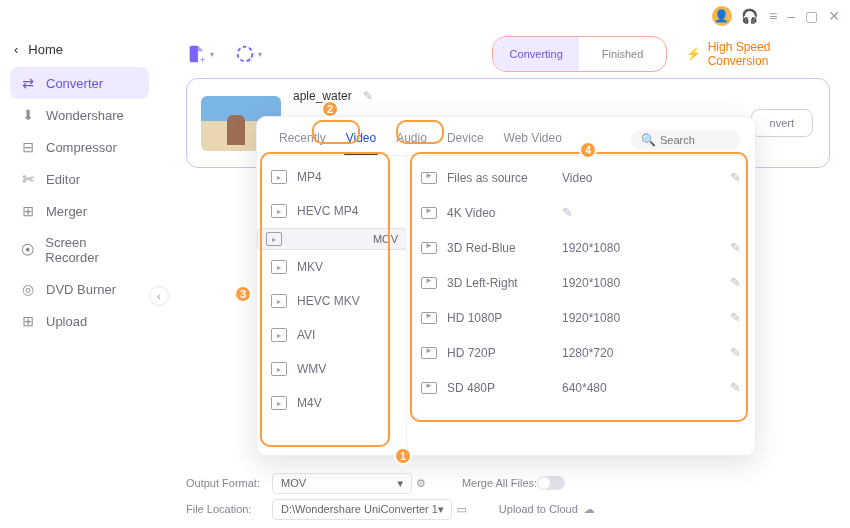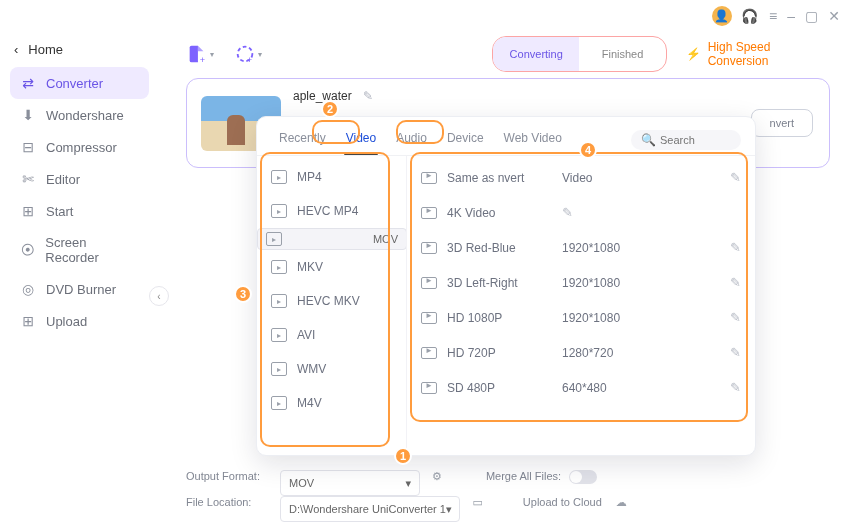--- a/index.html
+++ b/index.html
@@ -55,21 +55,21 @@
   .res .ric { width:16px;height:12px;border:1.2px solid #9aa0aa;border-radius:2px;margin-right:10px;position:relative; }
   .res .ric::after{content:"►";position:absolute;left:3px;top:-2px;font-size:8px;color:#9aa0aa;}
   .res .rn { width:115px; }
   .res .rv { flex:1; }
   .res .ed { color:#b7bbc5; font-size:13px; }
 
   .badge { position:absolute; width:18px; height:18px; border-radius:50%; background:#ff9c3e; color:#fff; font-size:11px; font-weight:600; display:flex; align-items:center; justify-content:center; border:2px solid #fff; z-index:10; }
   .ring { position:absolute; border:2px solid #ff9c3e; border-radius:10px; pointer-events:none; z-index:6; }
 
   .footer { margin-top:auto; padding:4px 0 0 0; font-size:11px; color:#828793; }
-  .frow { display:flex; gap:8px; height:26px; }
+  .frow { display:flex; align-items:center; height:26px; }
   .sel { border:1px solid #e2e3ea; border-radius:4px; padding:3px 8px; min-width:150px; font-size:11px; color:#666; display:flex; align-items:center; justify-content:space-between; background:#fff; }
   .startall { margin-left:auto; background:#8d74ff; color:#fff; border:none; padding:10px 28px; border-radius:22px; font-size:14px; cursor:pointer; }
   .switch { width:28px; height:14px; border-radius:8px; background:#e1e2e9; position:relative; }
   .switch::after{content:"";position:absolute;left:1px;top:1px;width:12px;height:12px;border-radius:50%;background:#fff;}
 </style>
 </head>
 <body>
 
 <div class="titlebar">
   <span class="avatar">👤</span>
@@ -98,21 +98,21 @@
         <div class="nav">
           <span class="nic">⊟</span>
           <span>Compressor</span>
         </div>
         <div class="nav">
           <span class="nic">✄</span>
           <span>Editor</span>
         </div>
         <div class="nav">
           <span class="nic">⊞</span>
-          <span>Start</span>
+          <span>Merger</span>
         </div>
         <div class="nav">
           <span class="nic">⦿</span>
           <span>Screen Recorder</span>
         </div>
         <div class="nav">
           <span class="nic">◎</span>
           <span>DVD Burner</span>
         </div>
         <div class="nav">
@@ -231,21 +231,21 @@
           <span>WMV</span>
         </div>
         <div class="fmt">
           <span class="fic">▸</span>
           <span>M4V</span>
         </div>
       </div>
     <div class="rescol" id="rescol">
         <div class="res">
           <span class="ric"></span>
-          <span class="rn">Same as nvert</span>
+          <span class="rn">Files as source</span>
           <span class="rv">Video</span>
           <span class="ed">✎</span>
         </div>
         <div class="res">
           <span class="ric"></span>
           <span class="rn">4K Video</span>
           <span class="ed">✎</span>
         </div>
         <div class="res">
           <span class="ric"></span>

